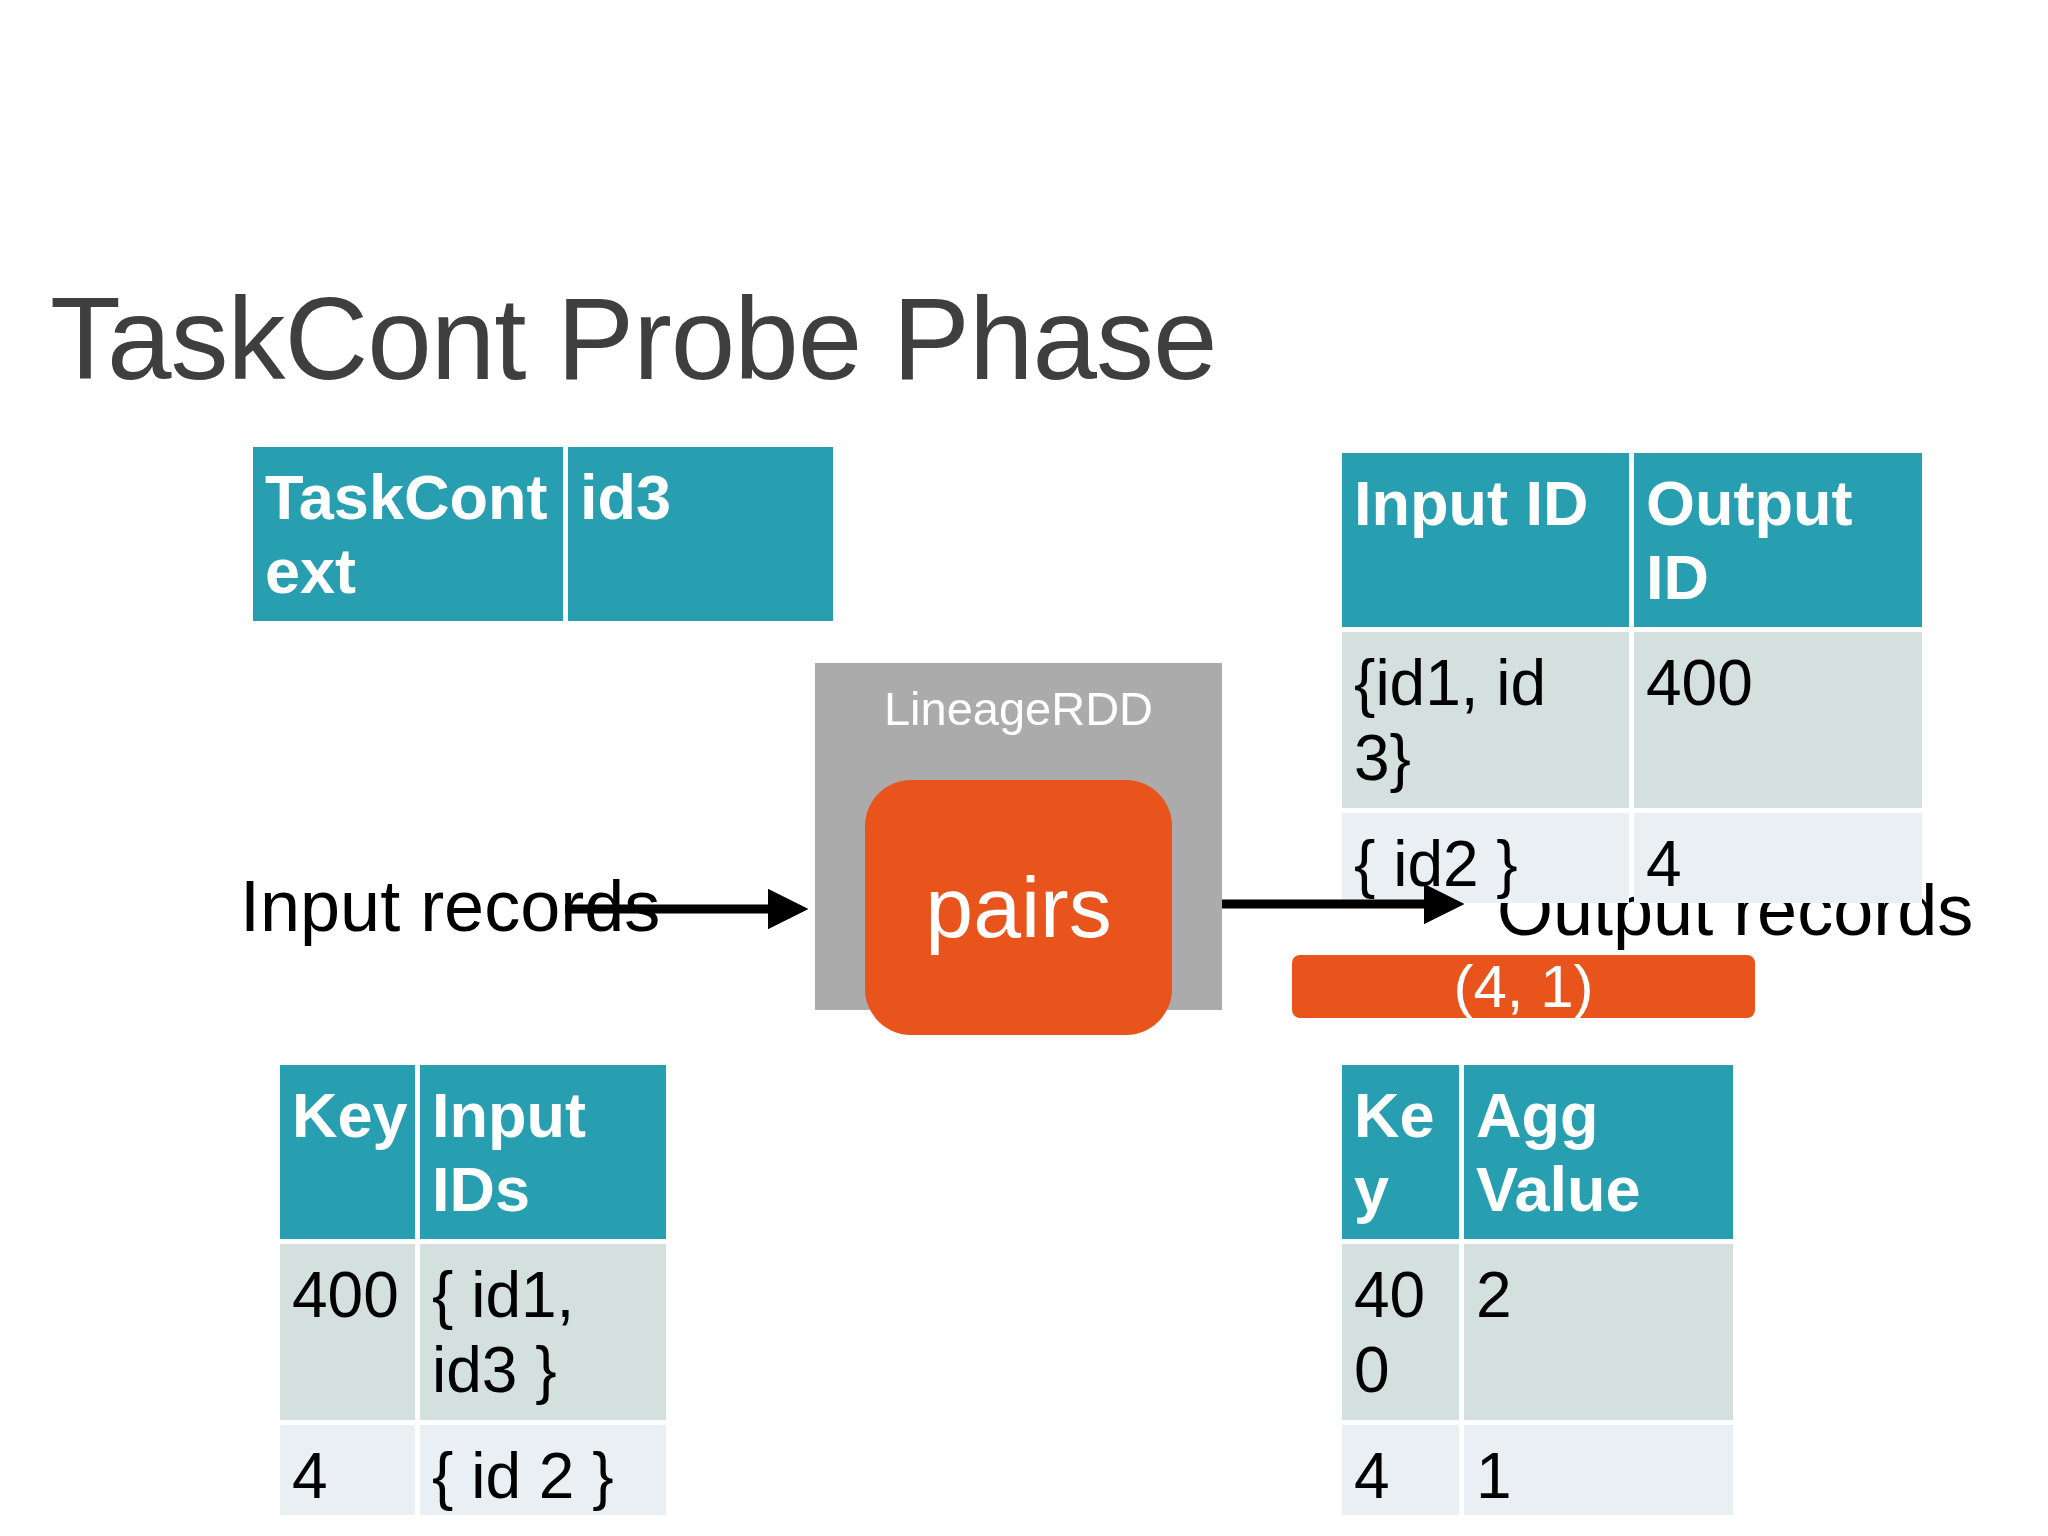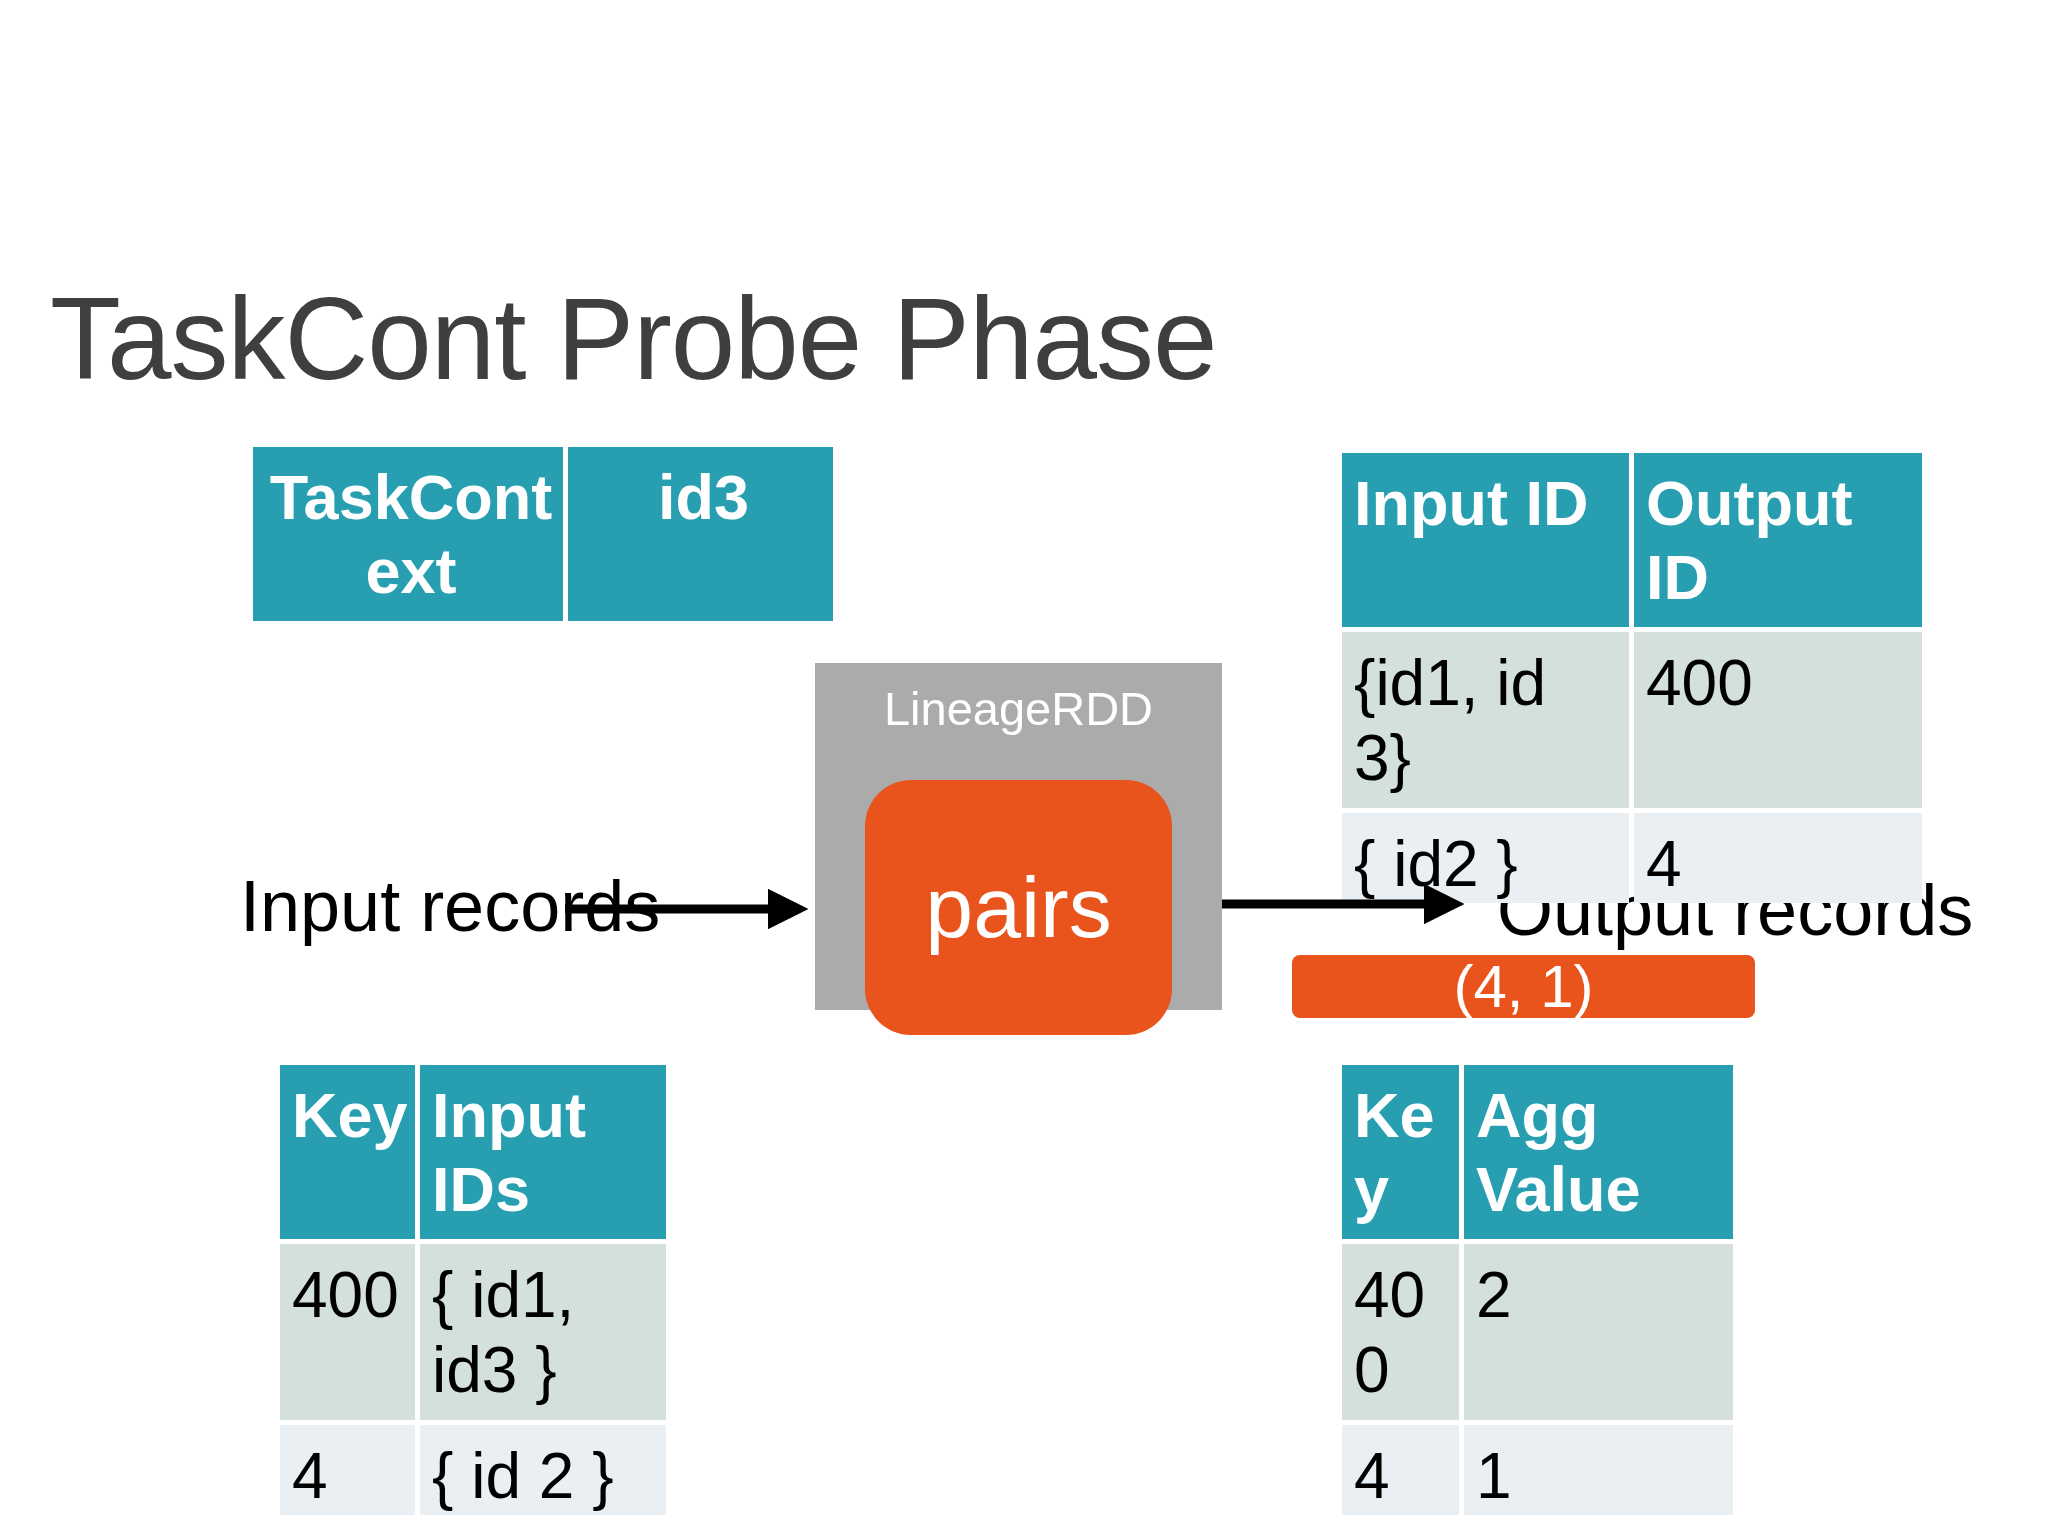--- a/index.html
+++ b/index.html
@@ -101,21 +101,21 @@
     pointer-events:none;
   }
 </style>
 </head>
 <body>
 
 <div class="canvas">
 
   <h1 class="title">TaskCont Probe Phase</h1>
 
-  <div class="tbl" style="left:253px;top:447px;grid-template-columns:310px 265px;grid-template-rows:174px;text-align:center;">
+  <div class="tbl" style="left:253px;top:447px;grid-template-columns:310px 265px;grid-template-rows:174px;">
     <div class="cell th">TaskCont
 ext</div>
     <div class="cell th">id3</div>
   </div>
 
   <div class="tbl" style="left:1342px;top:453px;grid-template-columns:287px 288px;grid-template-rows:174px 176px 90px;">
     <div class="cell th">Input ID</div>
     <div class="cell th">Output
 ID</div>
     <div class="cell td r1">{id1, id

